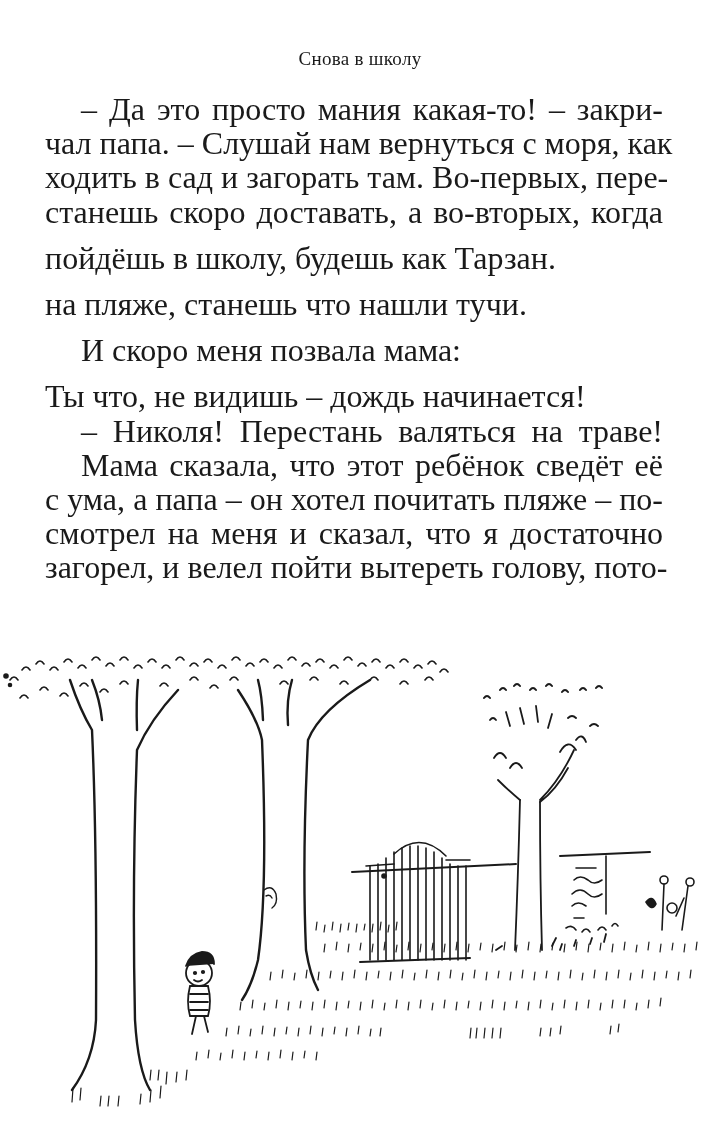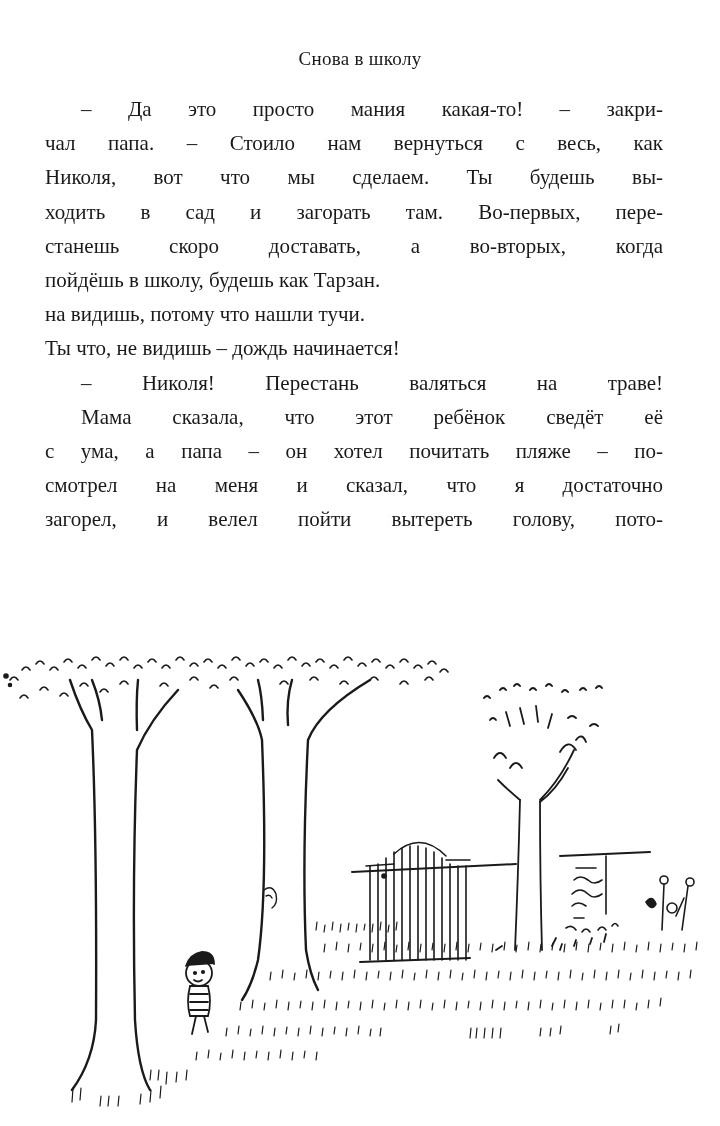--- a/index.html
+++ b/index.html
@@ -1,37 +1,37 @@
 <!DOCTYPE html>
 <html><head>
   <meta charset="utf-8">
   <style>
     html, body { margin: 0; padding: 0; background: #ffffff; }
     body { width: 720px; height: 1126px; position: relative; overflow: hidden; font-family: "Liberation Serif", "DejaVu Serif", serif; color: #1a1a1a; }
     .running-head { position: absolute; top: 48px; left: 0; width: 720px; text-align: center; font-size: 19px; letter-spacing: 0.3px; }
-    .text-block { position: absolute; top: 92px; left: 45px; width: 618px; font-size: 21px; line-height: 34.2px; }
+    .text-block { position: absolute; top: 92px; left: 45px; width: 618px; font-size: 32px; line-height: 34.2px; }
     .line { display: block; white-space: nowrap; text-align: justify; text-align-last: justify; height: 34.2px; }
-    .line.last { text-align-last: left; }
+    .line.last { text-align-last: left; margin-top: 12px; }
     .indent { padding-left: 36px; }
     .illustration { position: absolute; left: 0; top: 640px; width: 720px; height: 480px; }
     .illustration svg { width: 720px; height: 480px; display: block; }
   </style>
 </head>
 <body>
 
 <div class="running-head">Снова в школу</div>
 
 <div class="text-block">
   <span class="line indent">– Да это просто мания какая-то! – закри-</span>
-  <span class="line">чал папа. – Стоило нам вернуться с весь, как</span>
-  <span class="line">Николя, вот что мы сделаем. Ты будешь вы-</span>
+  <span class="line">чал папа. – Слушай нам вернуться с моря, как</span>
   <span class="line">ходить в сад и загорать там. Во-первых, пере-</span>
   <span class="line">станешь скоро доставать, а во-вторых, когда</span>
   <span class="line last">пойдёшь в школу, будешь как Тарзан.</span>
-  <span class="line last">на видишь, потому что нашли тучи.</span>
+  <span class="line last">на пляже, станешь что нашли тучи.</span>
+  <span class="line indent last">И скоро меня позвала мама:</span>
   <span class="line last">Ты что, не видишь – дождь начинается!</span>
   <span class="line indent">– Николя! Перестань валяться на траве!</span>
   <span class="line indent">Мама сказала, что этот ребёнок сведёт её</span>
   <span class="line">с ума, а папа – он хотел почитать пляже – по-</span>
   <span class="line">смотрел на меня и сказал, что я достаточно</span>
   <span class="line">загорел, и велел пойти вытереть голову, пото-</span>
 </div>
 
 <div class="illustration">
   <svg viewBox="0 0 720 480" xmlns="http://www.w3.org/2000/svg" fill="none" stroke="#1a1a1a" stroke-linecap="round">

